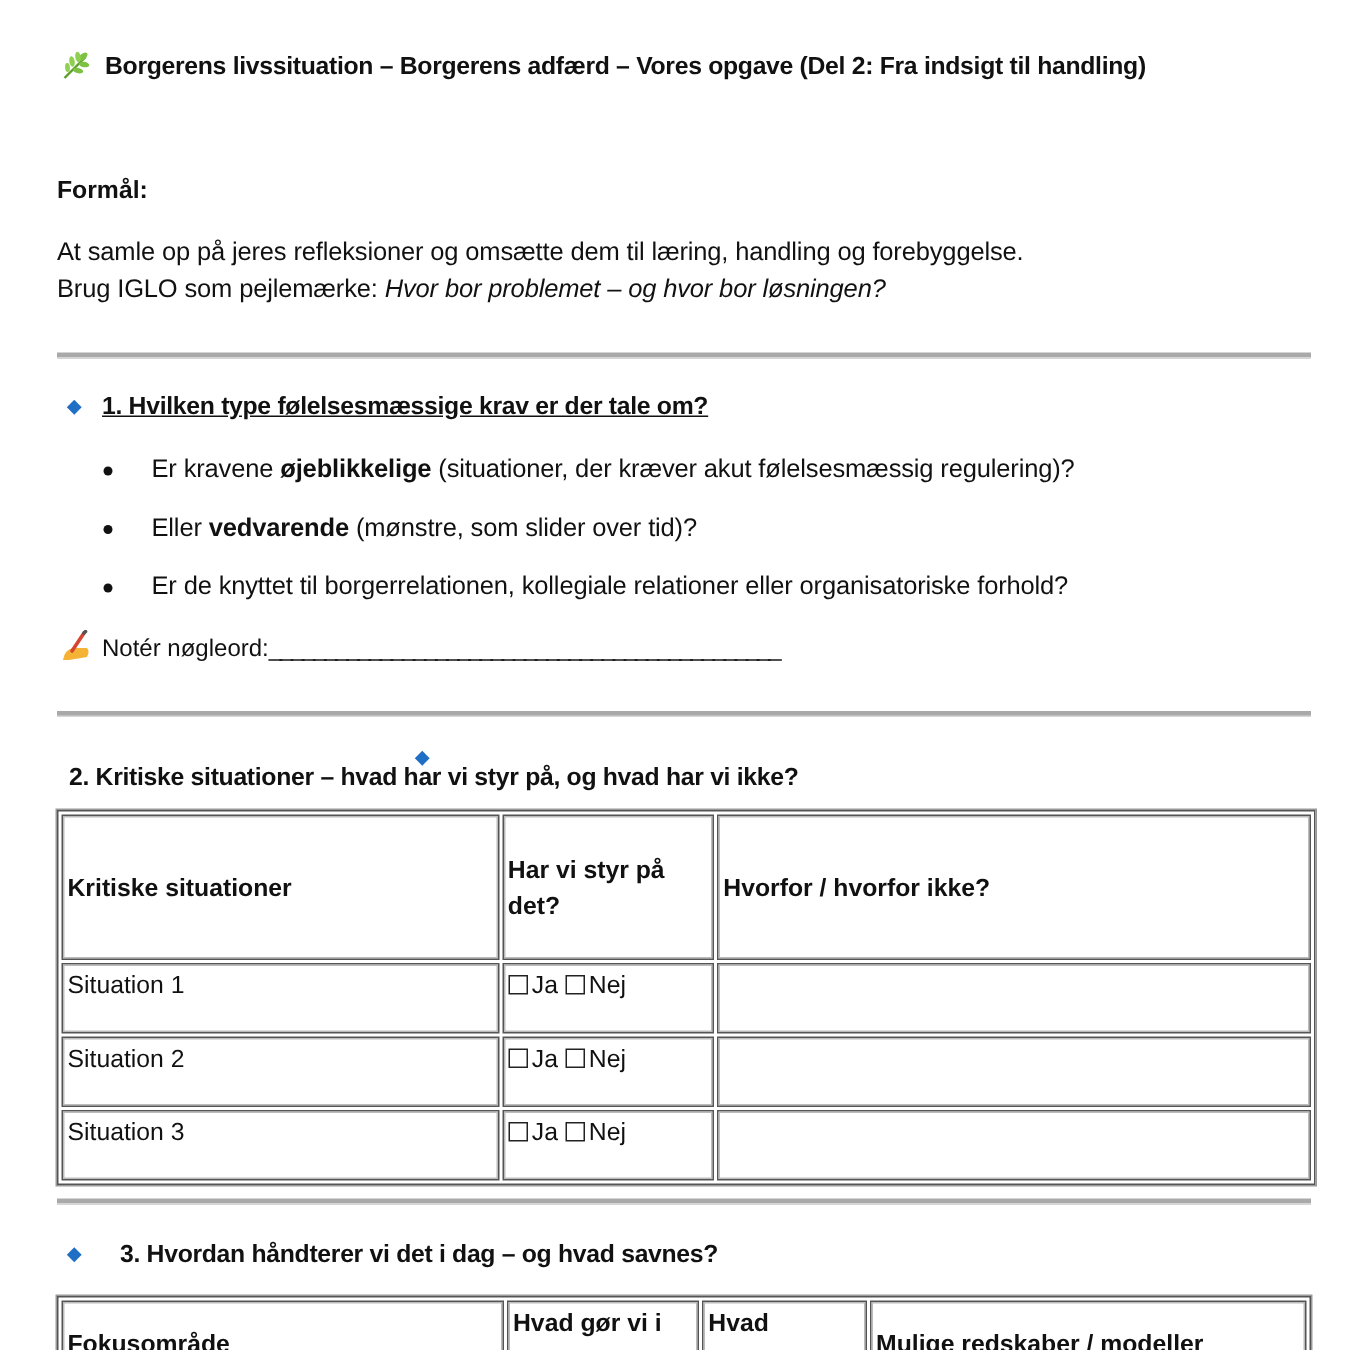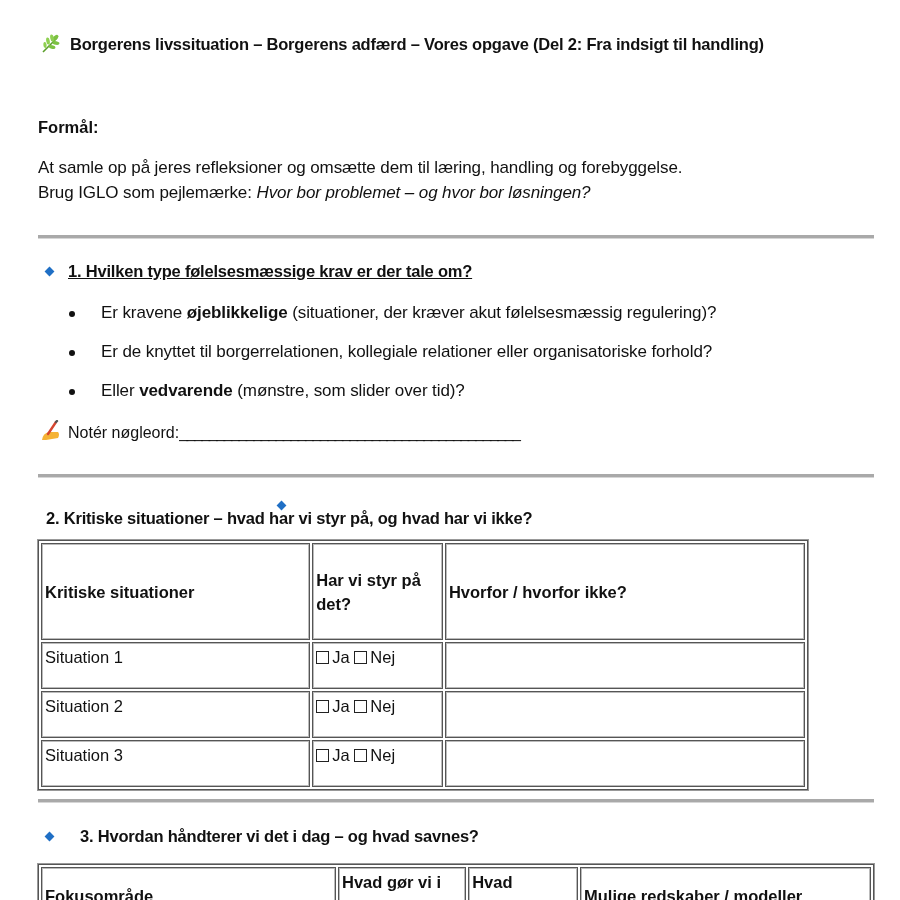--- a/index.html
+++ b/index.html
@@ -174,42 +174,42 @@
 
   <div class="hr" style="top:235px;"></div>
 
   <div class="section-head" style="top:262px;text-decoration:underline;">
     <span class="diamond"></span>
     <span>1. Hvilken type følelsesmæssige krav er der tale om?</span>
   </div>
 
   <ul class="bullets" style="top:301px;">
     <li><span class="dot"></span><span>Er kravene </span><b>øjeblikkelige</b><span> (situationer, der kræver akut følelsesmæssig regulering)?</span></li>
+    <li><span class="dot"></span><span>Eller </span><b>vedvarende</b><span> (mønstre, som slider over tid)?</span></li>
     <li><span class="dot"></span><span>Er de knyttet til borgerrelationen, kollegiale relationer eller organisatoriske forhold?</span></li>
-    <li><span class="dot"></span><span>Eller </span><b>vedvarende</b><span> (mønstre, som slider over tid)?</span></li>
   </ul>
 
   <div class="note" style="top:420px;">
     <svg class="pen" viewBox="0 0 22 22">
       <path d="M2 20 Q3 13 9 12 L18 12 Q20 14 18 18 L6 20 Z" fill="#f5b335"></path>
       <path d="M8 14 L16 2" stroke="#d6452f" stroke-width="2.4" stroke-linecap="round"></path>
       <path d="M16 2 L17 1" stroke="#555" stroke-width="2.4" stroke-linecap="round"></path>
     </svg>
     <span>Notér nøgleord: </span>
     <span style="letter-spacing:-1.5px;">______________________________________________</span>
   </div>
 
   <div class="hr" style="top:474px;"></div>
 
   <div class="section-head" style="top:502px;flex-direction:column;">
     <span class="diamond"></span>
     <span>2. Kritiske situationer – hvad har vi styr på, og hvad har vi ikke?</span>
   </div>
 
-  <table class="doc t1" style="top:540px;width:770px;">
+  <table class="doc t1" style="top:540px;width:839px;">
     <colgroup>
       <col style="width:288px">
       <col style="width:140px">
       <col style="width:391px">
     </colgroup>
     <tbody>
         <tr>
       <th>Kritiske situationer</th>
       <th>Har vi styr på det?</th>
       <th>Hvorfor / hvorfor ikke?</th>

